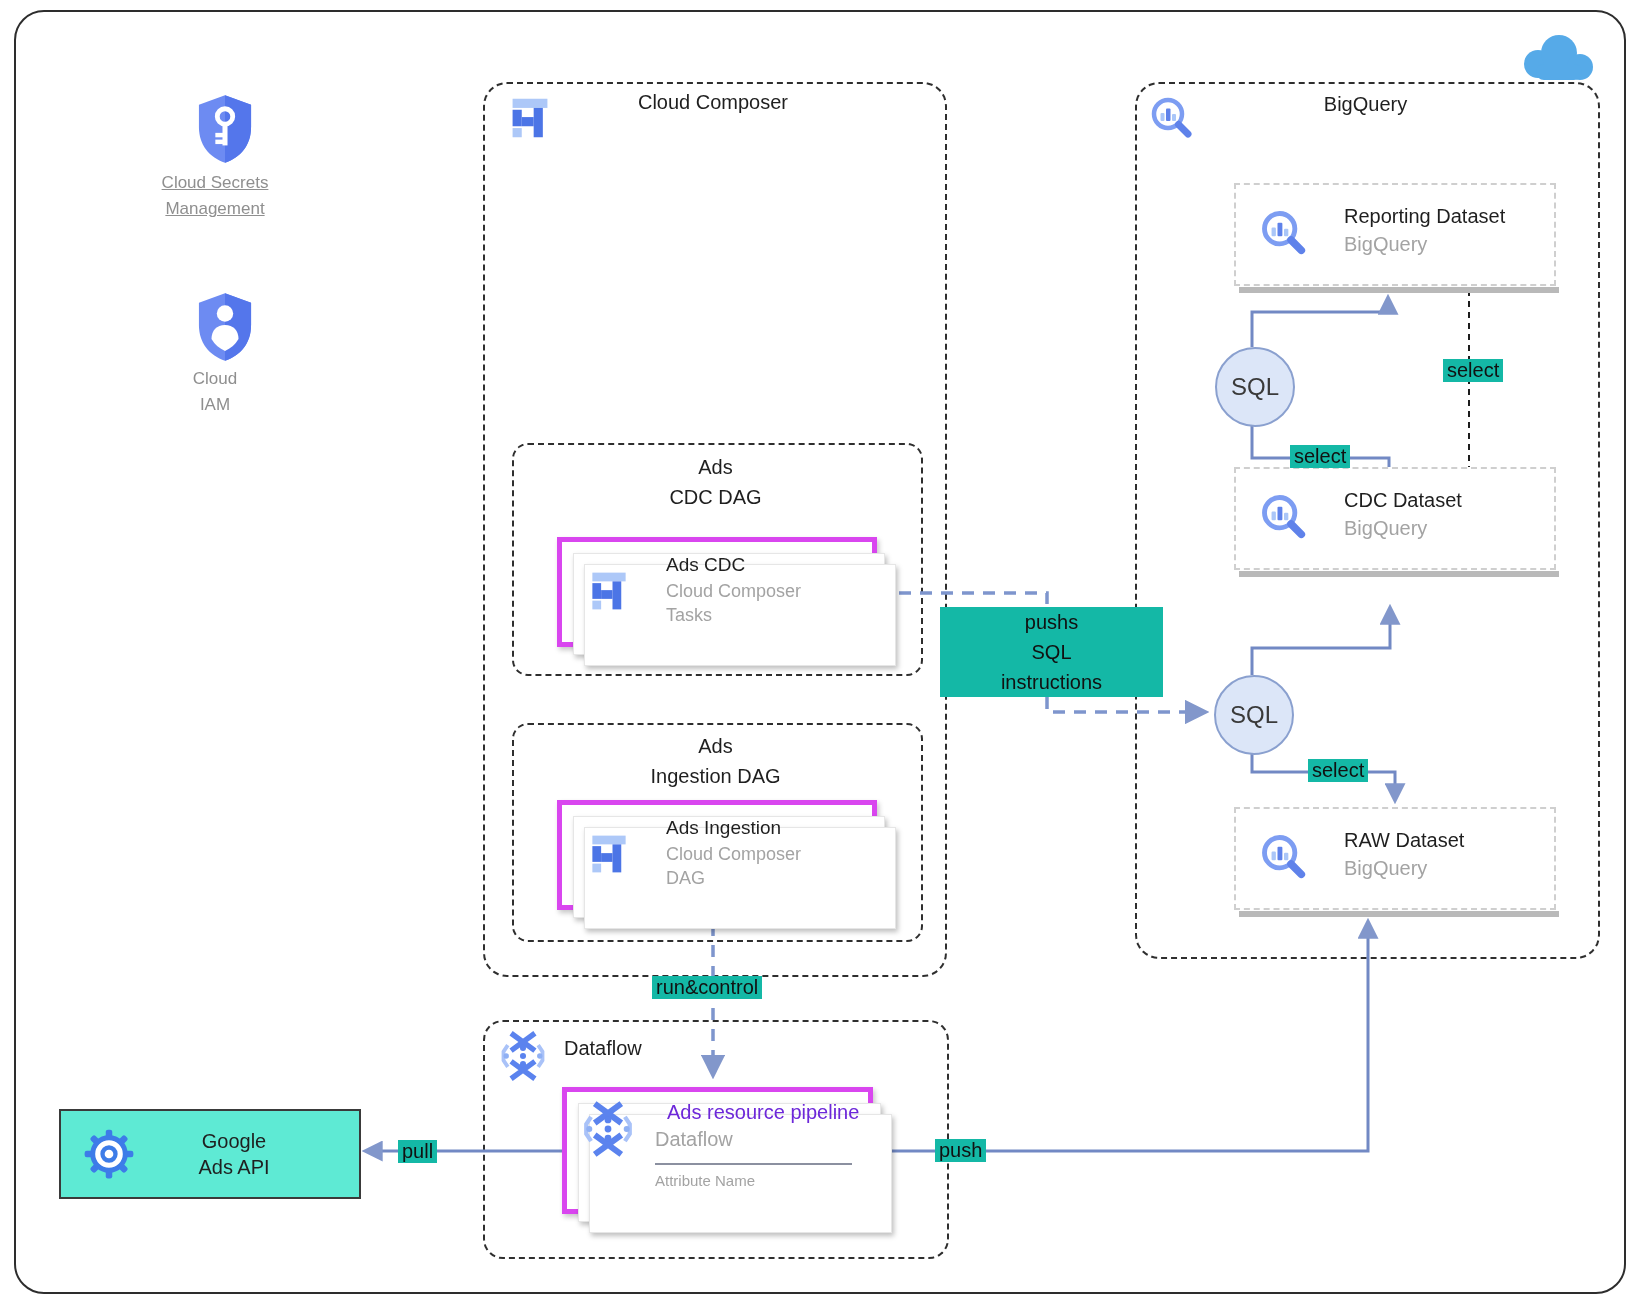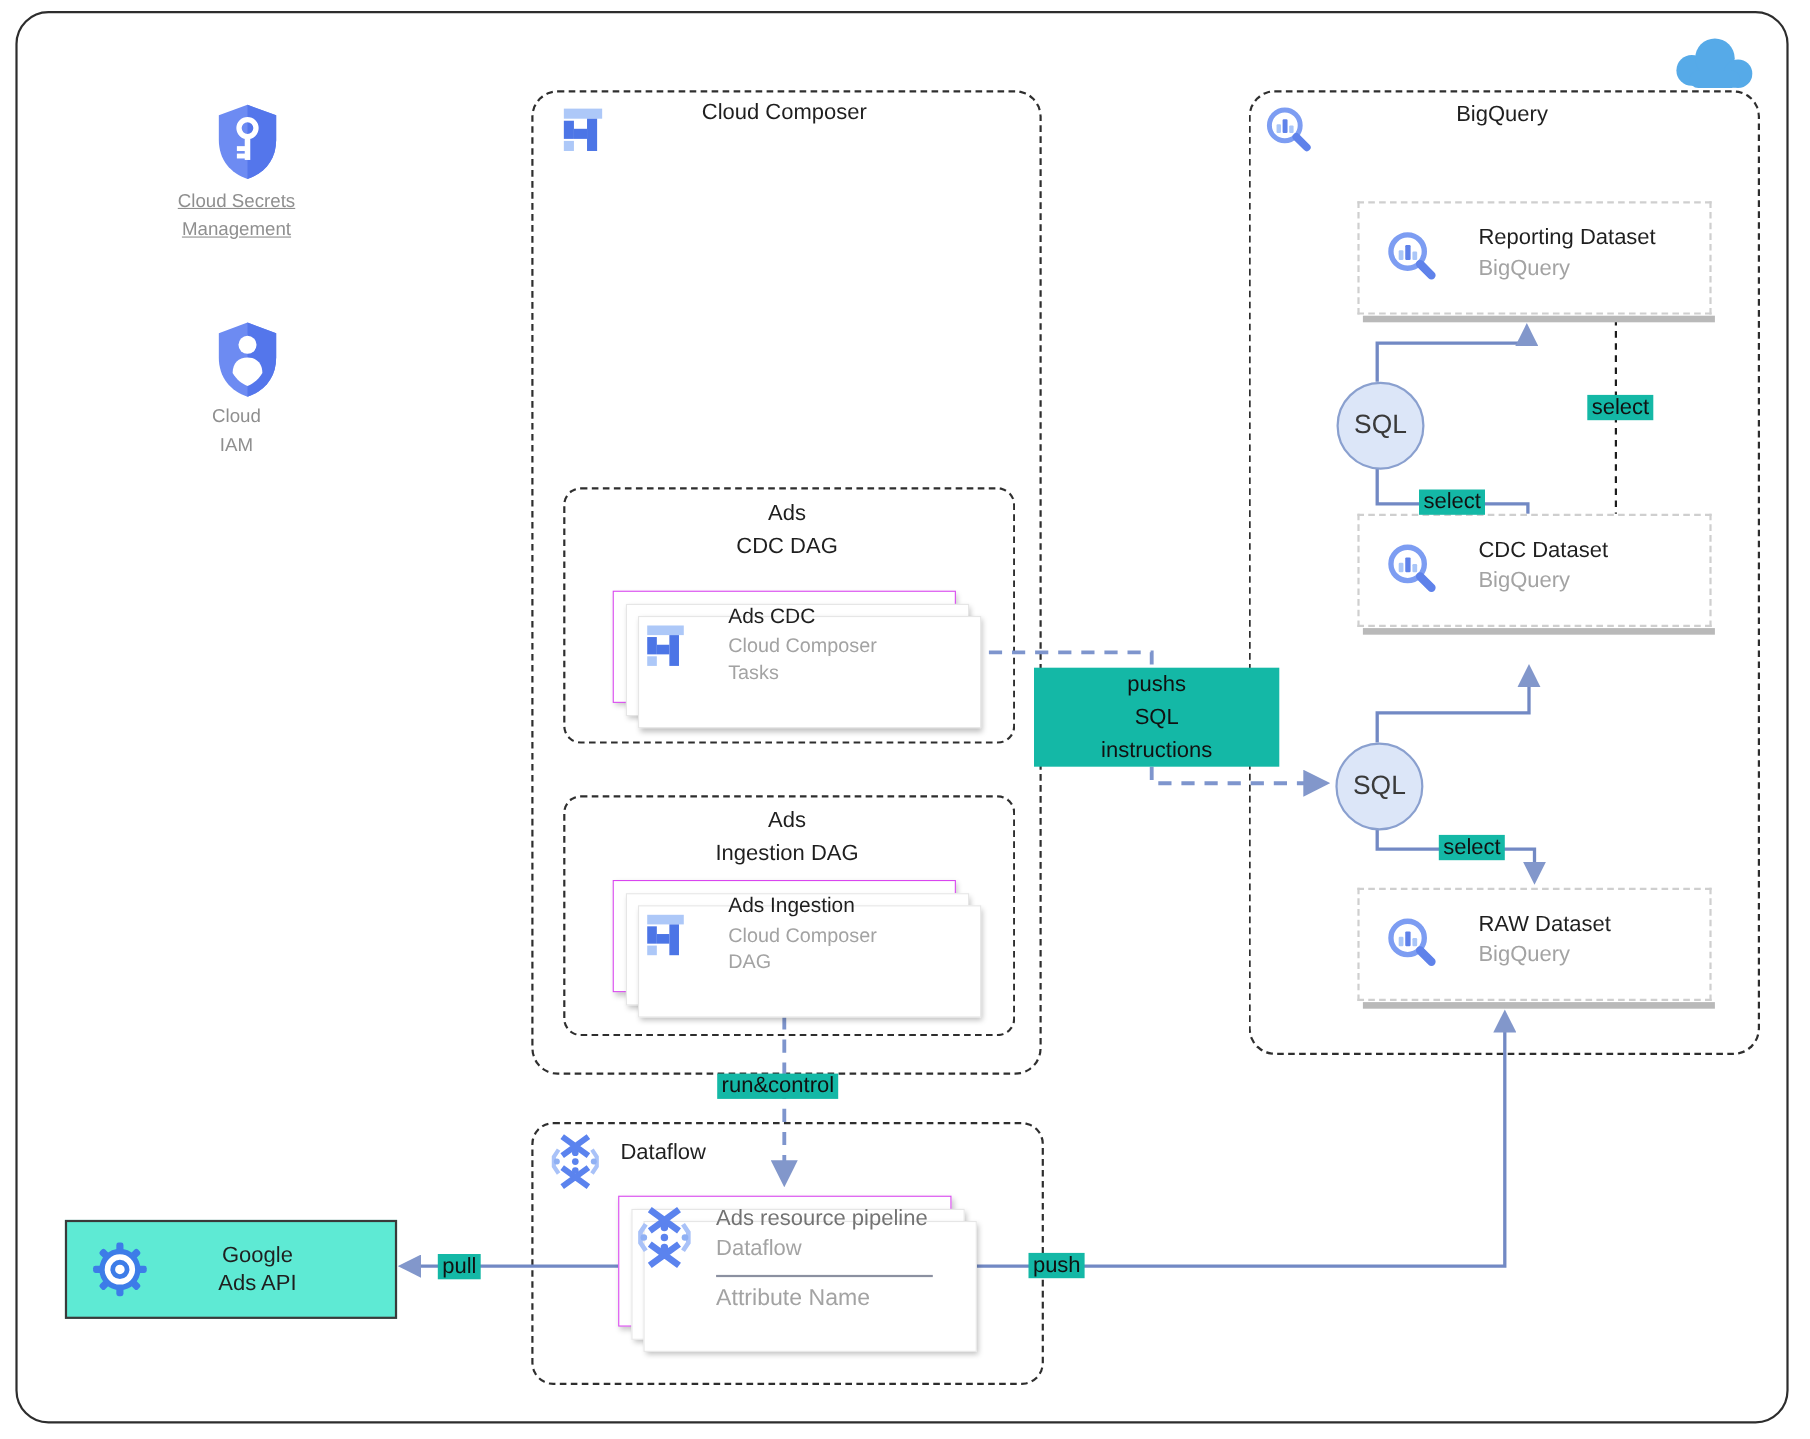--- a/index.html
+++ b/index.html
@@ -16,21 +16,21 @@
   #cdc-dag-box{left:512px;top:443px;width:407px;height:229px;border-radius:16px;}
   #ingestion-dag-box{left:512px;top:723px;width:407px;height:215px;border-radius:16px;}
   .box-title{font-size:20px;color:#1f1f1f;text-align:center;}
   #composer-title{left:483px;top:91px;width:460px;}
   #bigquery-title{left:1135px;top:93px;width:461px;}
   #dataflow-title{left:564px;top:1037px;text-align:left;}
   .dag-title{line-height:1.5;}
   #cdc-dag-title{left:512px;top:452px;width:407px;}
   #ingestion-dag-title{left:512px;top:731px;width:407px;}
   
-  .stack-card{background:#fff;border:1px solid #d946ef;box-shadow:2px 3px 5px rgba(0,0,0,.22);z-index:2;}
+  .stack-card{background:#fff;border:5px solid #d946ef;box-shadow:2px 3px 5px rgba(0,0,0,.22);z-index:2;}
   .stack-card::before,.stack-card::after{content:"";position:absolute;width:100%;height:100%;
      background:#fff;border:1px solid #e6e6e6;box-shadow:2px 3px 5px rgba(0,0,0,.25);z-index:-1;}
   .stack-card::before{top:11px;left:11px;}
   .stack-card::after{top:22px;left:22px;}
   #cdc-card{left:557px;top:537px;width:310px;height:100px;}
   #ingestion-card{left:557px;top:800px;width:310px;height:100px;}
   #dataflow-card{left:562px;top:1087px;width:301px;height:117px;}
   .cc-icon{left:26px;top:28px;width:42px;height:42px;}
   .cc-text{left:104px;top:12px;}
   .cc-title{font-size:19px;color:#1f1f1f;margin-bottom:3px;}
@@ -62,24 +62,24 @@
   .rail-label{width:200px;text-align:center;font-size:17px;color:#8f8f8f;line-height:1.55;}
   #secrets-label{left:115px;top:170px;text-decoration:underline;}
   #iam-label{left:115px;top:366px;}
   
   #composer-hicon{left:508px;top:96px;width:44px;height:44px;}
   #bigquery-hicon{left:1148px;top:94px;width:48px;height:48px;}
   #dataflow-hicon{left:497px;top:1030px;width:52px;height:52px;}
   
   .df-icon{left:12px;top:8px;width:58px;height:58px;}
   .df-text{left:88px;top:9px;}
-  .df-title{font-size:20px;color:#737373;margin-bottom:4px;}
+  .df-title{font-size:20px;color:#6d28d9;margin-bottom:4px;margin-left:12px;}
   .df-sub{font-size:20px;color:#a3a3a3;}
   .df-divider{left:88px;right:16px;top:71px;border-top:2px solid #8b90a0;}
-  .df-attr{left:88px;top:80px;font-size:21px;color:#a3a3a3;}
+  .df-attr{left:88px;top:80px;font-size:15px;color:#a3a3a3;}
   
   #edges{left:0;top:0;z-index:1;}
   .solid{stroke:#7289c4;stroke-width:3;fill:none;}
   .dash-blue{stroke:#7e95cd;stroke-width:3.5;stroke-dasharray:12 9;fill:none;}
   .dash-black{stroke:#1c1c1c;stroke-width:2;stroke-dasharray:6 5;fill:none;}
   .edge-label{background:#14b8a6;font-size:20px;color:#111;padding:0 4px;z-index:3;}
   #lbl-select-sql1{left:1290px;top:445px;}
   #lbl-select-dashed{left:1443px;top:359px;}
   #lbl-select-sql2{left:1308px;top:759px;}
   #lbl-pushs{left:940px;top:607px;width:215px;text-align:center;line-height:1.5;}

